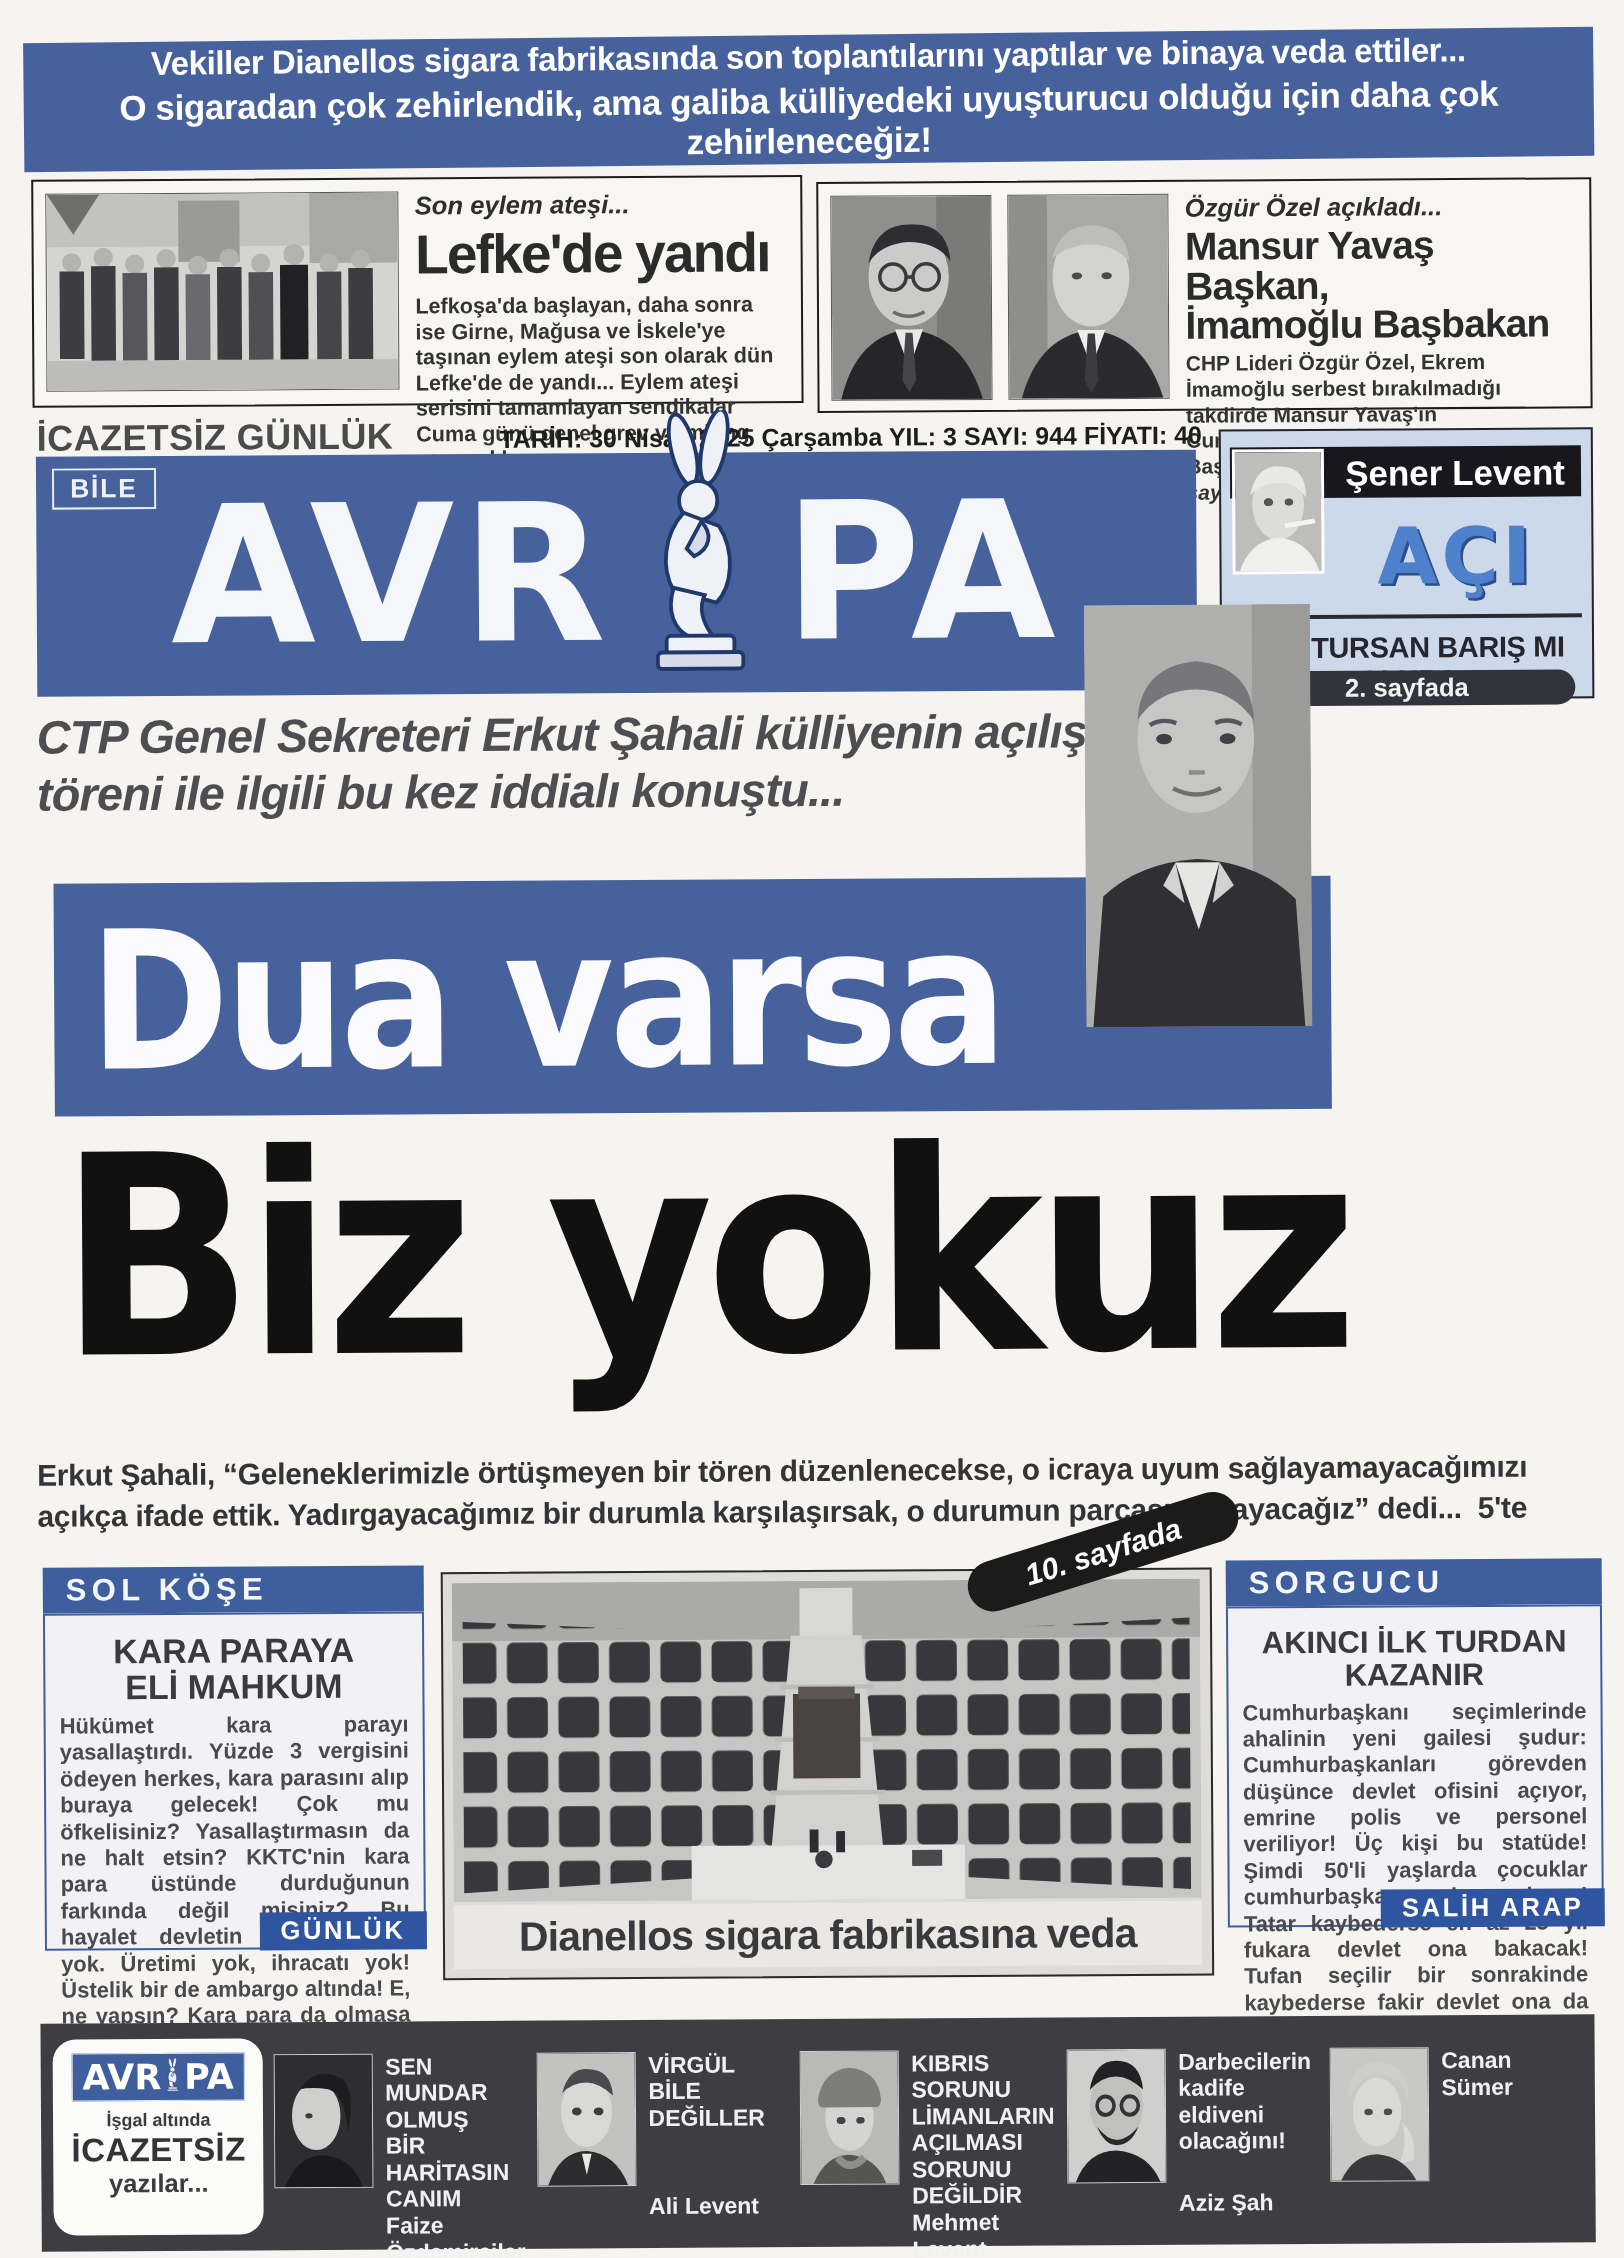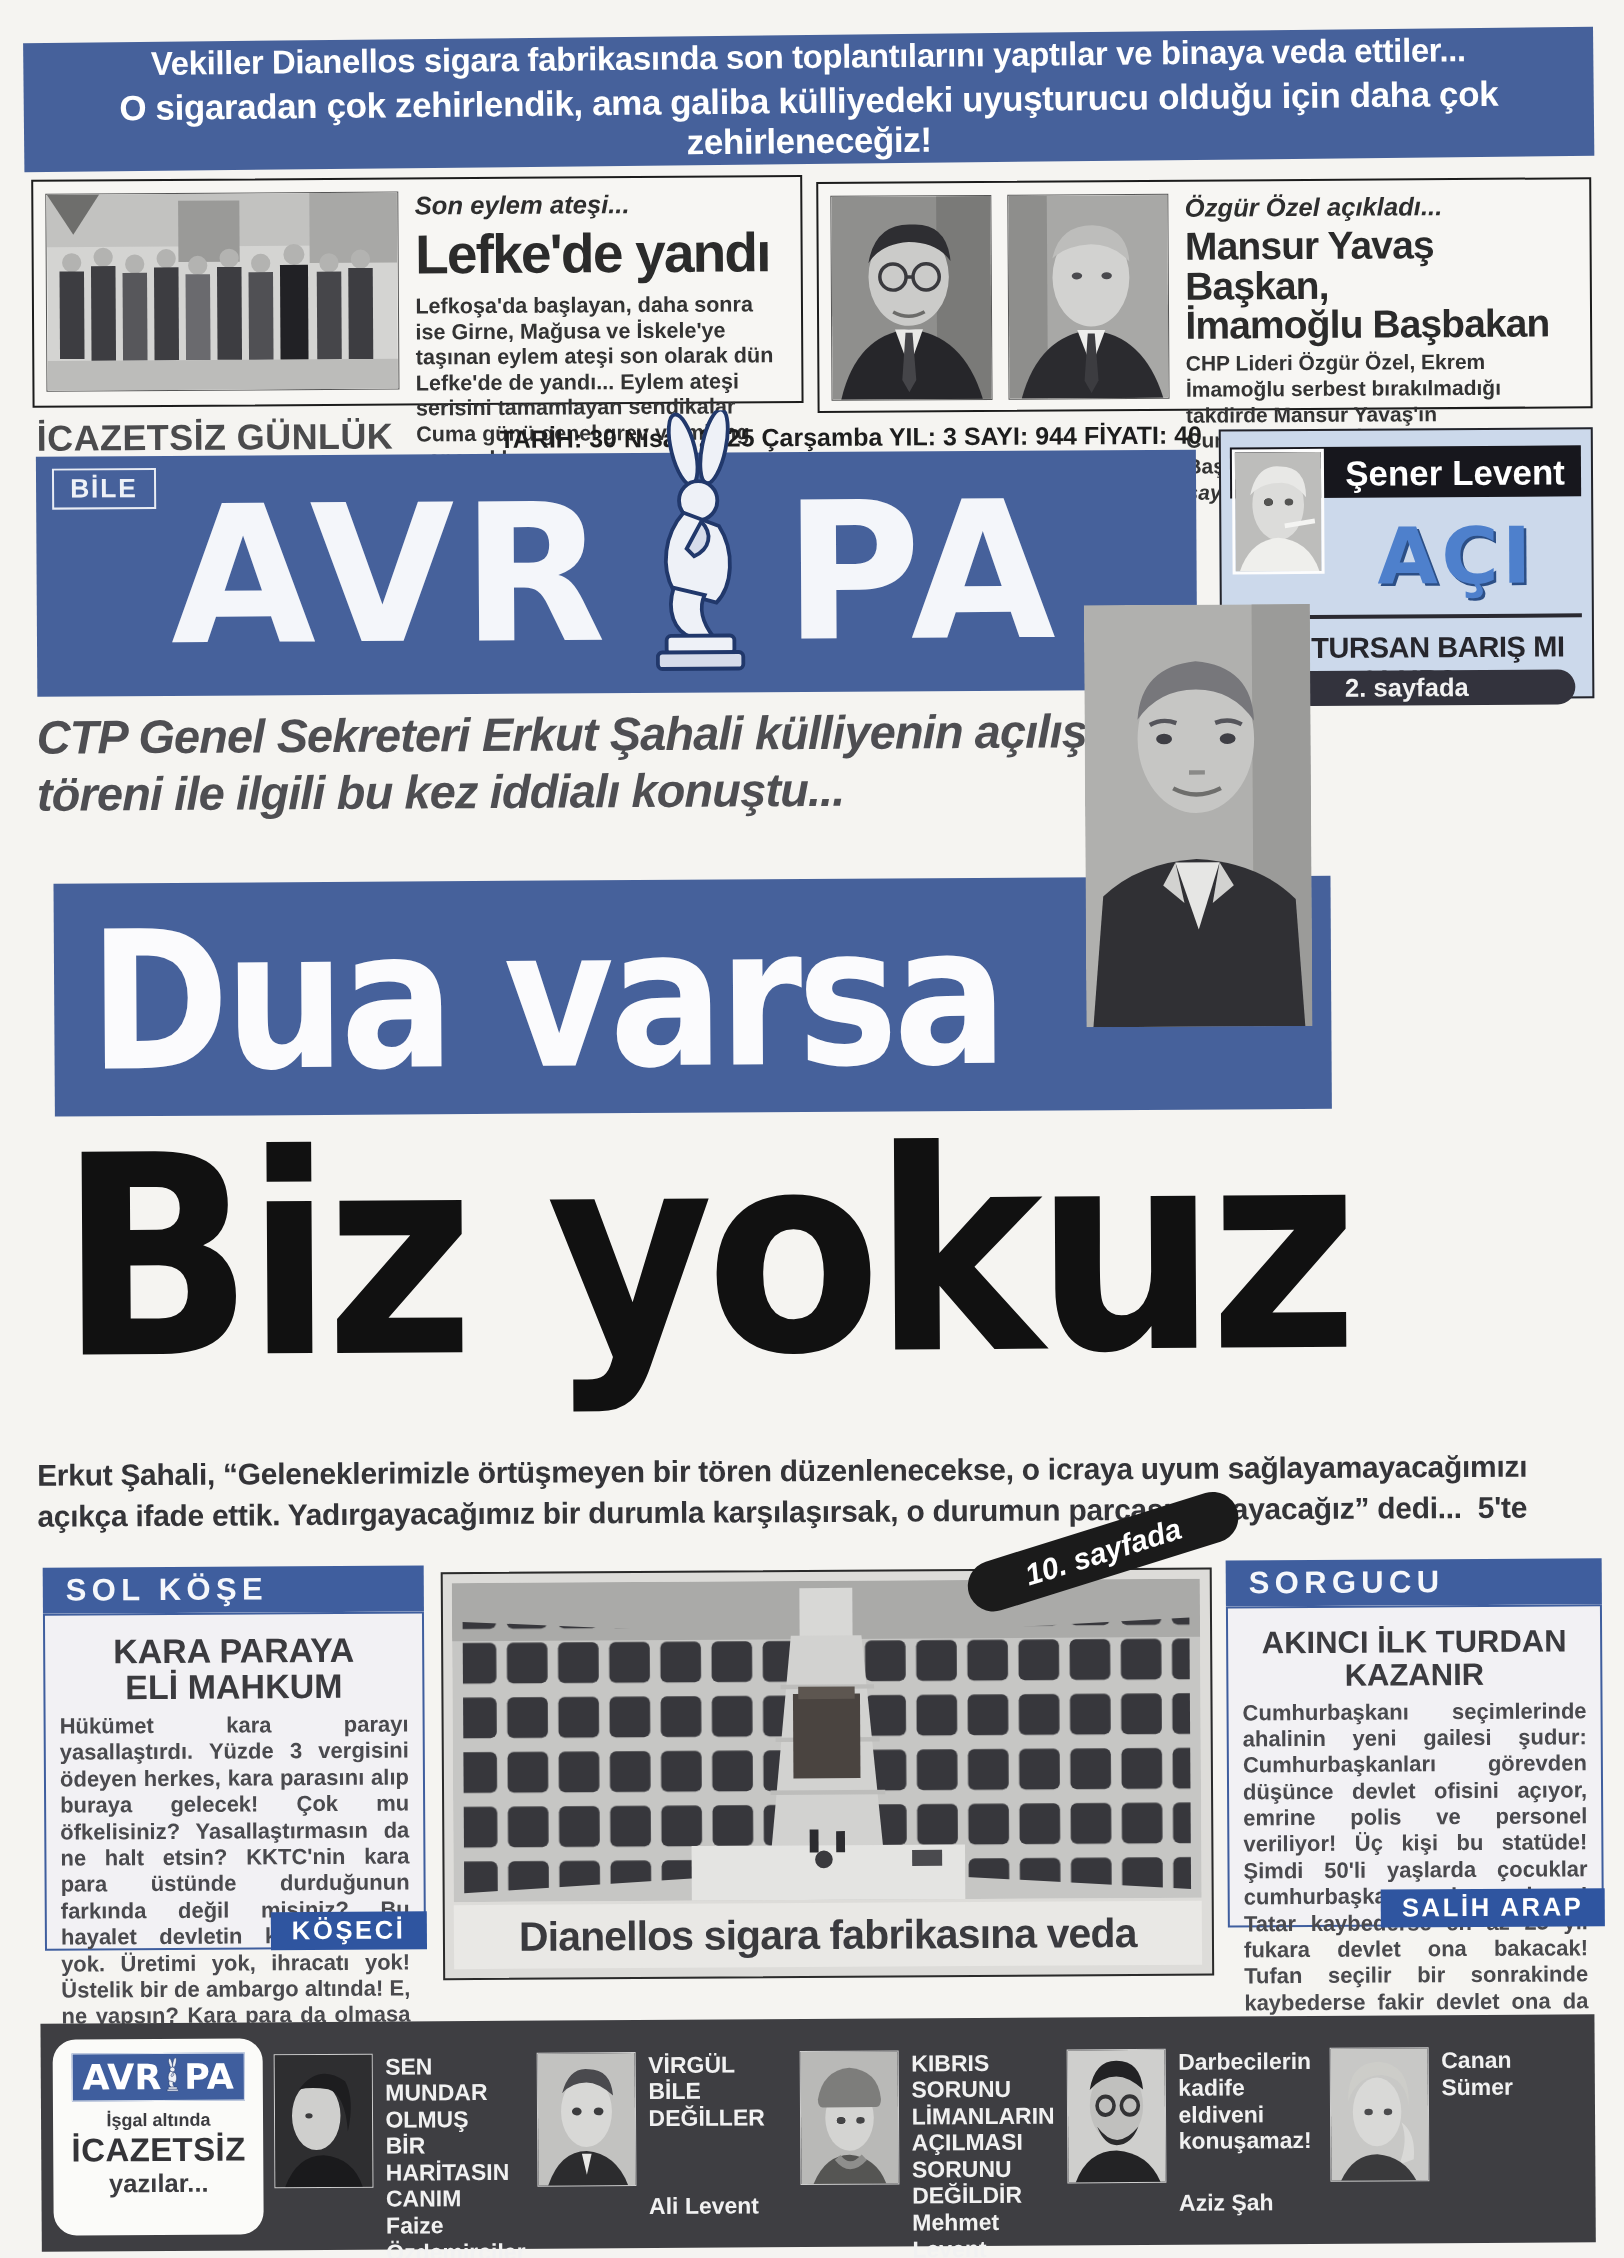--- a/index.html
+++ b/index.html
@@ -274,21 +274,21 @@
 
   <div class="deck">
     <span>Erkut Şahali, “Geleneklerimizle örtüşmeyen bir tören düzenlenecekse, o icraya uyum sağlayamayacağımızı açıkça ifade ettik. Yadırgayacağımız bir durumla karşılaşırsak, o durumun parçası olmayacağız” dedi...</span><span class="pr">5'te</span>
   </div>
 
   <div class="col-header ch-left">SOL KÖŞE</div>
   <div class="col-box cb-left">
     <div class="col-title">KARA PARAYA
 ELİ MAHKUM</div>
     <div class="col-body">Hükümet kara parayı yasallaştırdı. Yüzde 3 vergisini ödeyen herkes, kara parasını alıp buraya gelecek! Çok mu öfkelisiniz? Yasallaştırmasın da ne halt etsin? KKTC'nin kara para üstünde durduğunun farkında değil misiniz? Bu hayalet devletin kendi parası yok. Üretimi yok, ihracatı yok! Üstelik bir de ambargo altında! E, ne yapsın? Kara para da olmasa nasıl nefes alır? Eli mahkum! Boşuna mı da fuhuş ve kumar yuvası oldu?</div>
-    <div class="col-sig">KÖŞECİ</div>
+    <div class="col-sig">GÜNLÜK</div>
   </div>
 
   <div class="center-box">
     <svg class="hall-photo" viewBox="0 0 848 362" preserveAspectRatio="none">
       <defs>
         <pattern id="seatpat" width="58" height="62" patternUnits="userSpaceOnUse">
           <rect x="4" y="6" width="46" height="46" rx="7" fill="#37373c"></rect>
         </pattern>
       </defs>
       <rect width="848" height="362" fill="#c6c6c4"></rect>
@@ -396,21 +396,21 @@
         <ellipse cx="40" cy="42" rx="22" ry="28" fill="#c0c0be"></ellipse>
         <path d="M18 30 Q22 8 40 8 Q60 8 62 30 Q50 20 40 20 Q28 20 18 30 Z" fill="#222224"></path>
         <circle cx="31" cy="42" r="7" fill="none" stroke="#333335" stroke-width="3"></circle>
         <circle cx="51" cy="42" r="7" fill="none" stroke="#333335" stroke-width="3"></circle>
         <path d="M24 58 Q40 78 58 58 Q52 72 40 72 Q30 72 24 58 Z" fill="#2a2a2c"></path>
         <path d="M6 100 Q16 76 40 76 Q66 78 76 100 Z" fill="#232325"></path>
       </svg>
       <div class="ctext">
         <div class="ctitle">Darbecilerin
 kadife eldiveni
-konuşamaz!</div>
+olacağını!</div>
         <div class="cname">Aziz Şah</div>
       </div>
     </div>
 
     <div class="columnist">
       <svg class="cphoto" viewBox="0 0 80 100" preserveAspectRatio="none">
         <rect width="80" height="100" fill="#c8c8c6"></rect>
         <ellipse cx="38" cy="48" rx="20" ry="26" fill="#d9d9d7"></ellipse>
         <path d="M14 40 Q14 10 40 10 Q66 12 64 44 Q62 22 42 20 Q22 20 14 40 Z" fill="#cdcdc9"></path>
         <ellipse cx="31" cy="48" rx="3.5" ry="2.5" fill="#4c4c4e"></ellipse>

